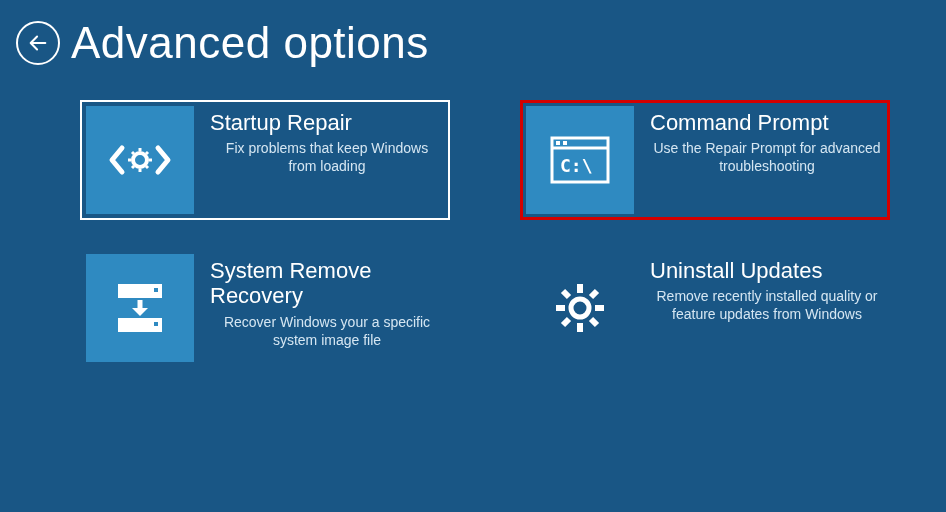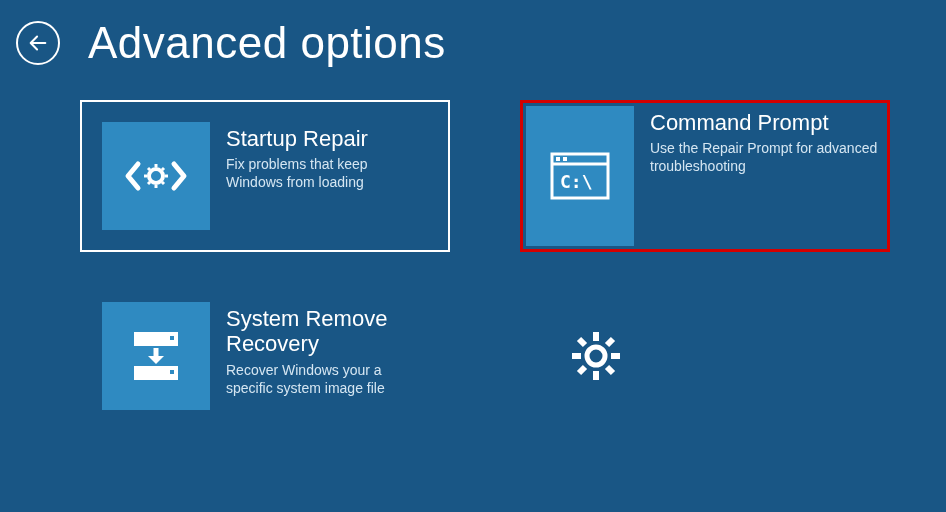--- a/index.html
+++ b/index.html
@@ -8,21 +8,21 @@
     height: 512px;
     background: #195685;
     font-family: "Segoe UI", "Segoe UI Light", Arial, sans-serif;
     color: #ffffff;
     overflow: hidden;
   }
   .header {
     display: flex;
     align-items: center;
     padding: 18px 0 0 16px;
-    gap: 28px;
+    gap: 11px;
   }
   .back-button {
     width: 44px;
     height: 44px;
     border: 2px solid #ffffff;
     border-radius: 50%;
     display: flex;
     align-items: center;
     justify-content: center;
     cursor: pointer;
@@ -39,21 +39,21 @@
     grid-template-columns: 370px 370px;
     column-gap: 70px;
     row-gap: 28px;
     padding: 32px 0 0 80px;
   }
   .tile {
     display: flex;
     align-items: stretch;
     min-height: 118px;
     border: 2px solid transparent;
-    padding: 20px;
+    padding: 4px;
     cursor: pointer;
   }
   .tile.selected { border-color: #ffffff; }
   .tile.highlight { border: 3px solid #d40000; padding: 3px; }
   .icon-box {
     width: 108px;
     min-height: 108px;
     background: #2f8ac1;
     display: flex;
     align-items: center;
@@ -73,20 +73,21 @@
     font-weight: 300;
     line-height: 1.15;
     margin-bottom: 4px;
   }
   .tile-desc {
     font-size: 14px;
     font-weight: 400;
     color: #d5e6f2;
     line-height: 1.3;
     max-width: 240px;
+    text-align: center;
   }
   svg { display: block; }
 </style>
 </head>
 <body>
 
 <div class="header">
   <div class="back-button">
     <svg width="22" height="22" viewBox="0 0 24 24">
       <path d="M20 12H5 M11 5l-7 7 7 7" stroke="#ffffff" stroke-width="2.2" fill="none" stroke-linecap="round" stroke-linejoin="round"></path>
@@ -164,15 +165,19 @@
           <line x1="28" y1="43" x2="28" y2="52"></line>
           <line x1="4" y1="28" x2="13" y2="28"></line>
           <line x1="43" y1="28" x2="52" y2="28"></line>
           <line x1="11" y1="11" x2="17" y2="17"></line>
           <line x1="39" y1="39" x2="45" y2="45"></line>
           <line x1="11" y1="45" x2="17" y2="39"></line>
           <line x1="39" y1="17" x2="45" y2="11"></line>
         </g>
       </svg>
     </div>
+    <div class="text-col">
+      <div class="tile-title">Uninstall Updates</div>
+      <div class="tile-desc">Remove recently installed quality or feature updates from Windows</div>
+    </div>
   </div>
 
 </div>
 
 </body></html>

